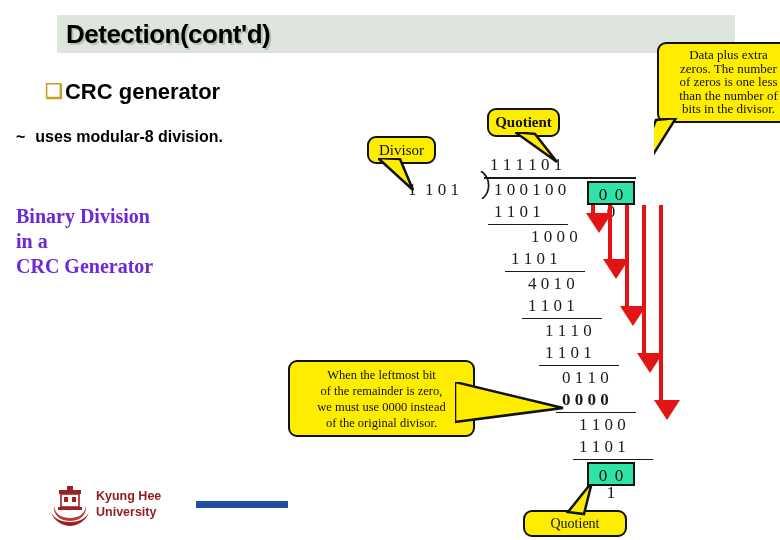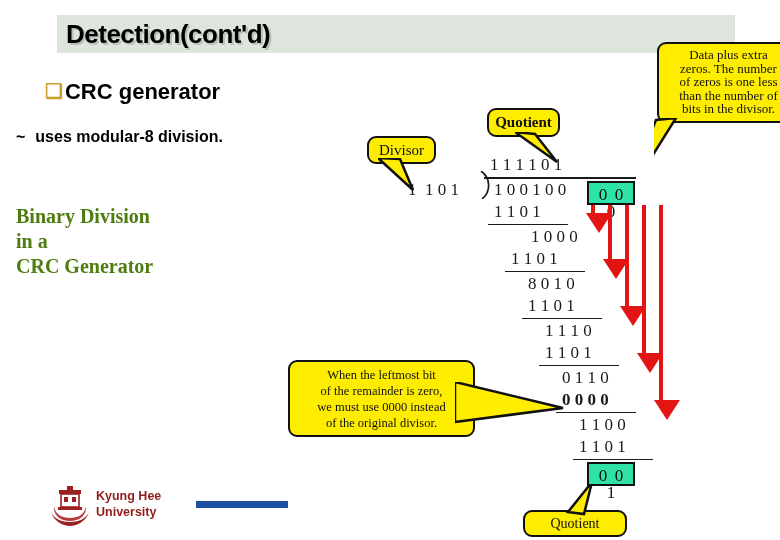--- a/index.html
+++ b/index.html
@@ -67,21 +67,21 @@
 
   
   #blue-heading {
     position: absolute;
     left: 16px;
     top: 204px;
     font-family: "Liberation Serif", serif;
     font-weight: bold;
     font-size: 20px;
     line-height: 25px;
-    color: #4d7c0f;
+    color: #6d28d9;
     white-space: pre-line;
   }
 
   
   #footer-logo {
     position: absolute;
     left: 48px;
     top: 486px;
     width: 44px;
     height: 42px;
@@ -317,21 +317,21 @@
     <span>0</span><span>0</span><span>0</span>
   </div>
 
   <div class="digits" style="left:94px; top:47px;">1 1 0 1</div>
   <div class="bar thin" style="left:88px; top:69px; width:80px;"></div>
 
   <div class="digits" style="left:111px; top:72px;margin-left:20px;">1 0 0 0</div>
   <div class="digits" style="left:111px; top:94px;">1 1 0 1</div>
   <div class="bar thin" style="left:105px; top:116px; width:80px;"></div>
 
-  <div class="digits" style="left:128px; top:119px;">8 0 1 0</div>
+  <div class="digits" style="left:128px; top:119px;">4 0 1 0</div>
   <div class="digits" style="left:128px; top:141px;">1 1 0 1</div>
   <div class="bar thin" style="left:122px; top:163px; width:80px;"></div>
 
   <div class="digits" style="left:145px; top:166px;">1 1 1 0</div>
   <div class="digits" style="left:145px; top:188px;">1 1 0 1</div>
   <div class="bar thin" style="left:139px; top:210px; width:80px;"></div>
 
   <div class="digits" style="left:162px; top:213px;">0 1 1 0</div>
   <div class="digits" style="left:162px; top:235px; font-weight:bold;">0 0 0 0</div>
   <div class="bar thin" style="left:156px; top:257px; width:80px;"></div>

